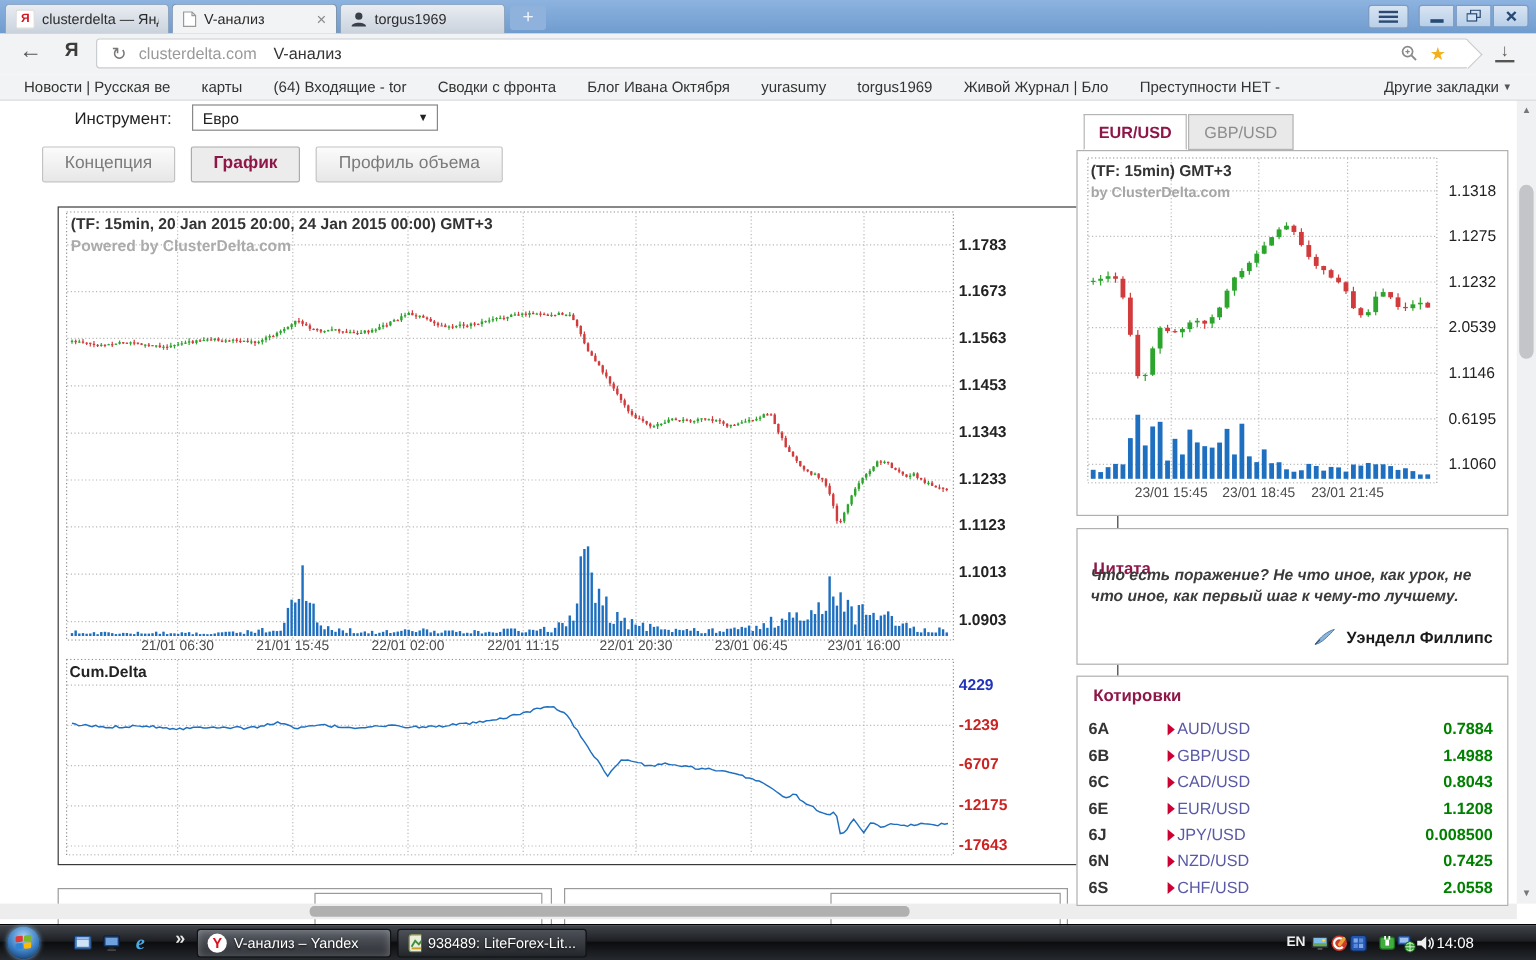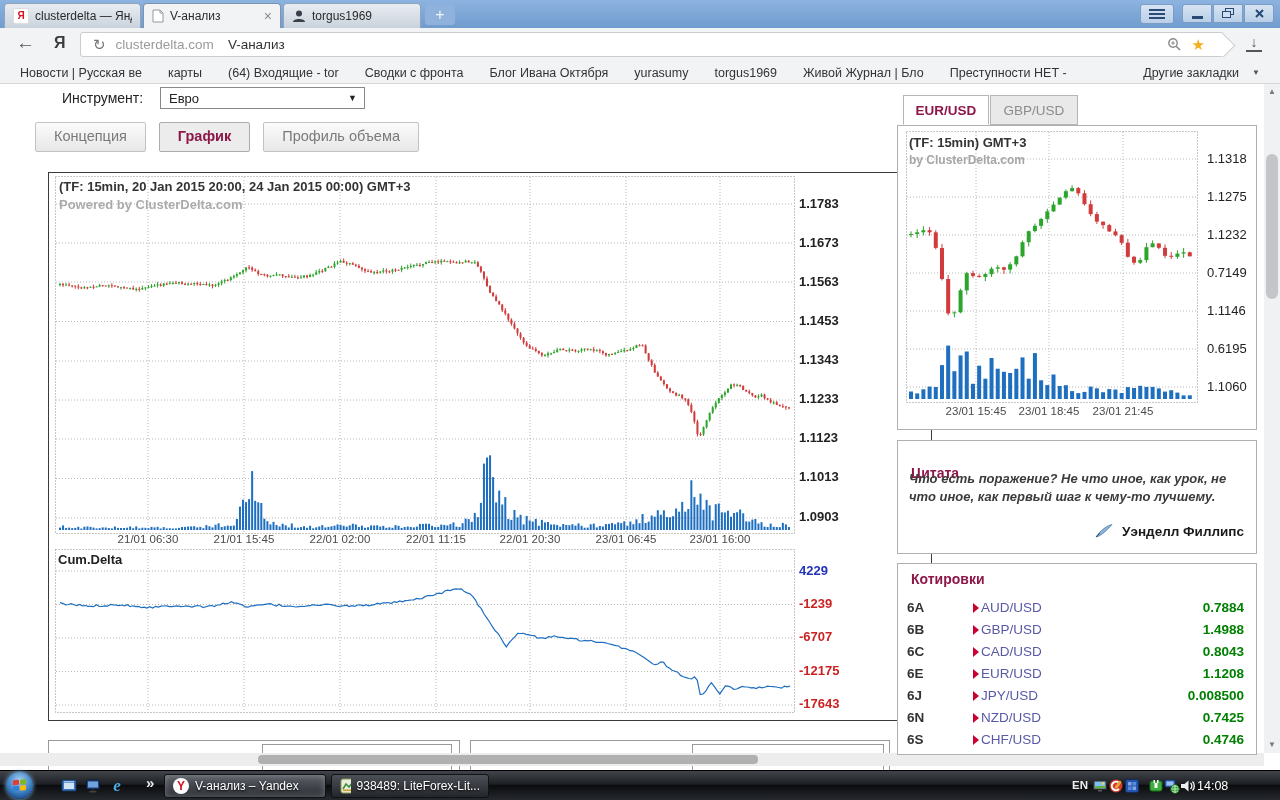--- a/index.html
+++ b/index.html
@@ -42,21 +42,21 @@
   .url-domain{color:#9a9a9a;font-size:13.5px;}
   .url-title{color:#333;font-size:13.5px;margin-left:14px;}
   .url-right{margin-left:auto;display:flex;align-items:center;gap:10px;padding-right:18px;z-index:2;}
   .nav-star{color:#f2b01e;font-size:15px;}
   .nav-dl{position:absolute;left:1246px;top:6px;width:16px;text-align:center;color:#555;
           font-size:14px;font-weight:bold;border-bottom:2px solid #555;line-height:16px;}
 
   .bookmarks{position:absolute;left:0;top:62px;width:1280px;height:22px;background:#f2f3f4;
              border-bottom:1px solid #d6d6d6;box-sizing:border-box;display:flex;align-items:center;
              gap:26px;padding:0 20px;font-size:12.5px;color:#333;white-space:nowrap;}
-  .bm-other{margin-left:auto;display:flex;align-items:center;gap:13px;}
+  .bm-other{margin-left:auto;display:flex;align-items:center;gap:3px;}
   .bm-caret{font-size:8px;color:#555;}
 
   
   .content{position:absolute;left:0;top:84px;width:1264px;height:686px;background:#fff;}
   .instr-label{position:absolute;left:62px;top:6px;font-size:14px;color:#222;}
   .instr-select{position:absolute;left:160px;top:3px;width:205px;height:22px;border:1px solid #888;
                 box-sizing:border-box;background:#fff;font-size:13px;color:#222;
                 display:flex;align-items:center;padding-left:8px;}
   .instr-caret{margin-left:auto;padding-right:7px;font-size:9px;color:#222;}
   .site-tabs{position:absolute;left:35px;top:38px;display:flex;gap:13px;}
@@ -1188,21 +1188,21 @@
           <line x1="277.61" y1="116.9" x2="277.61" y2="126.9" stroke="#2ca52c" stroke-width="1"></line>
           <rect x="275.61" y="121.3" width="4" height="1.3" fill="#2ca52c"></rect>
           <line x1="283.80" y1="120.5" x2="283.80" y2="125.5" stroke="#d23b3b" stroke-width="1"></line>
           <rect x="281.80" y="121.3" width="4" height="4.0" fill="#d23b3b"></rect>
         </svg>
       <span class="mini-title">(TF: 15min) GMT+3</span>
       <span class="mini-watermark">by ClusterDelta.com</span>
       <span class="mylab" style="top:25px;">1.1318</span>
       <span class="mylab" style="top:63px;">1.1275</span>
       <span class="mylab" style="top:101px;">1.1232</span>
-      <span class="mylab" style="top:139px;">0.7149</span>
+      <span class="mylab" style="top:139px;">2.0539</span>
       <span class="mylab" style="top:177px;">1.1146</span>
       <span class="mylab" style="top:215px;">0.6195</span>
       <span class="mylab" style="top:253px;">1.1060</span>
       <span class="mxlab" style="left:38px;">23/01 15:45</span>
       <span class="mxlab" style="left:111px;">23/01 18:45</span>
       <span class="mxlab" style="left:185px;">23/01 21:45</span>
     </div>
 
     <div class="quote-box">
       <span class="qb-title">Цитата</span>
@@ -1265,21 +1265,21 @@
             <span>NZD/USD</span>
           </span>
         <span class="qval">0.7425</span>
       </div>
       <div class="qrow" style="top:168px;">
         <span class="qcode">6S</span>
         <span class="qpair">
             <span class="qarrow"></span>
             <span>CHF/USD</span>
           </span>
-        <span class="qval">0.4746</span>
+        <span class="qval">2.0558</span>
       </div>
     </div>
   </div>
 
   <div class="vscroll">
     <div class="vs-btn vs-up">▲</div>
     <div class="vs-thumb"></div>
     <div class="vs-btn vs-down">▼</div>
   </div>
 

